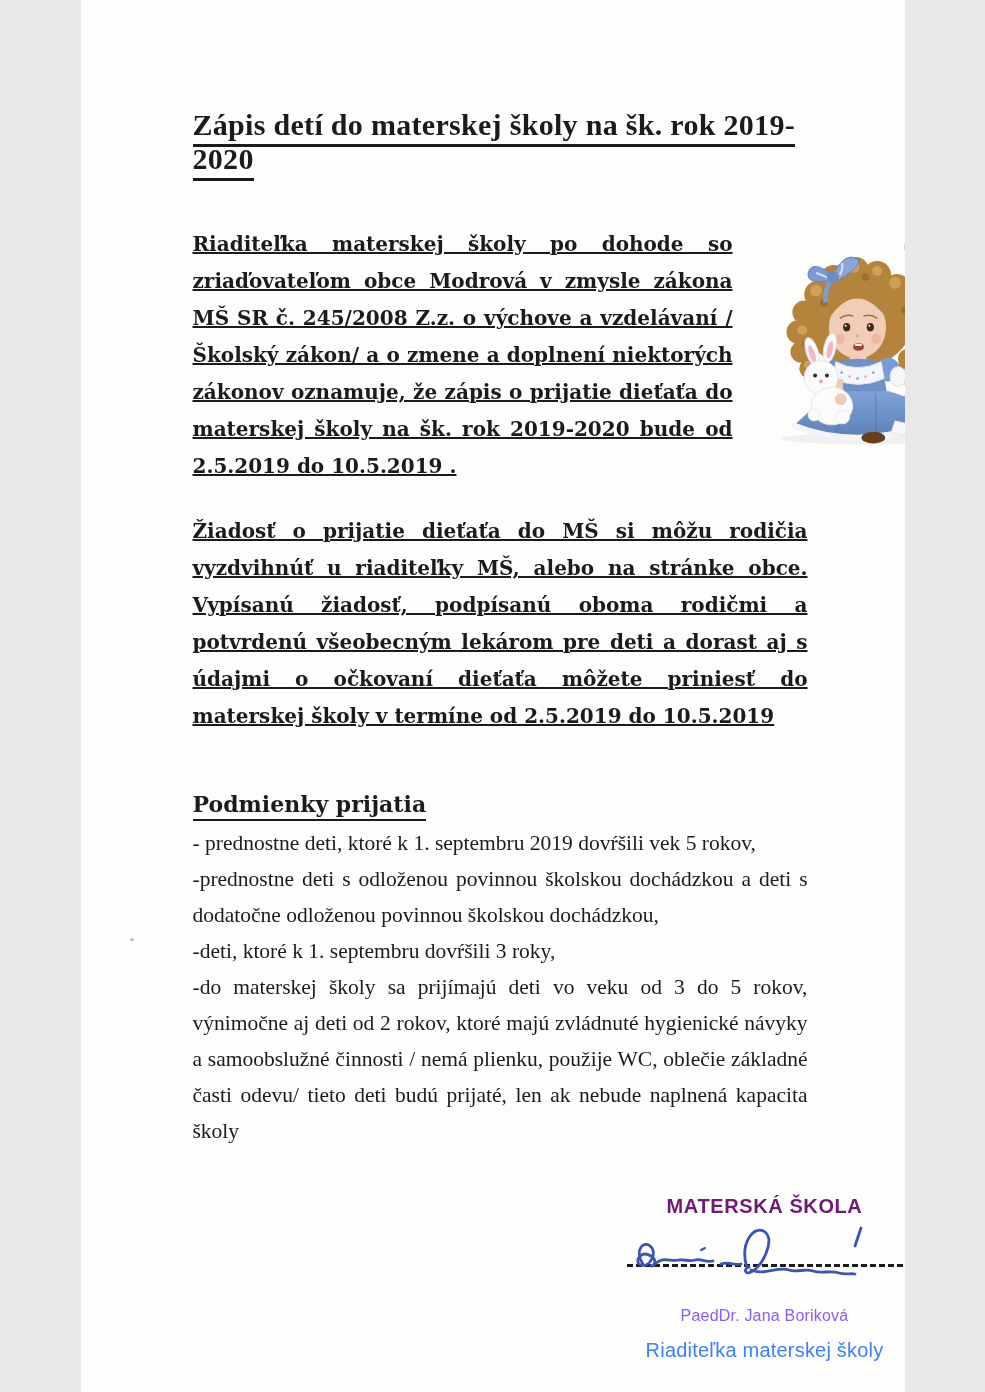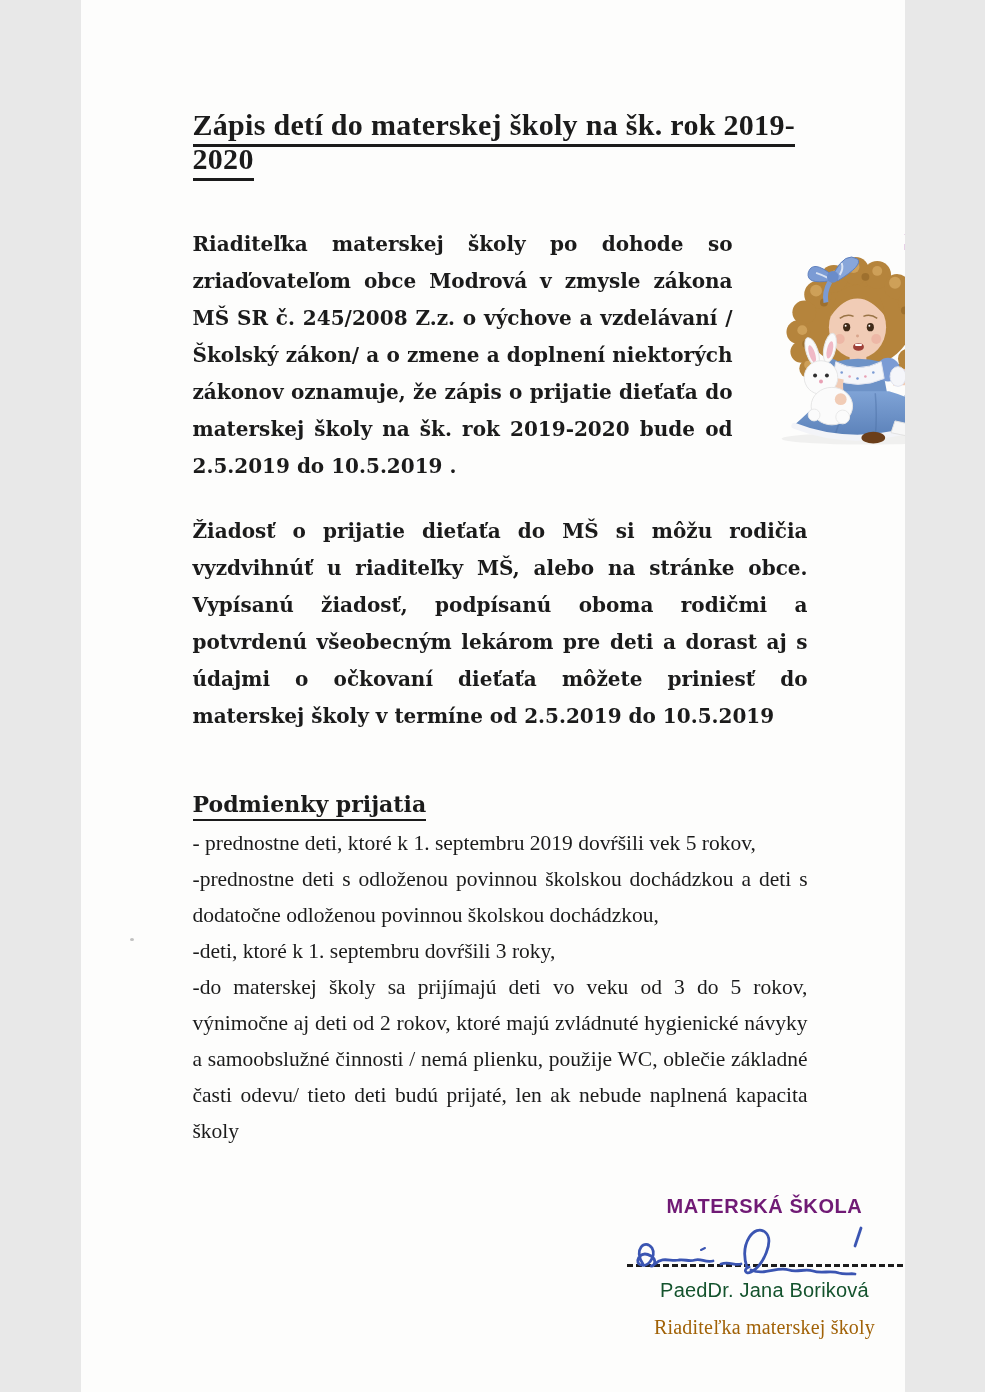--- a/index.html
+++ b/index.html
@@ -28,20 +28,21 @@
   }
   
   .intro-row{display:flex;gap:14px;}
   .bold-par{
     margin:0;
     font-family:"DejaVu Serif","Liberation Serif",serif;
     font-weight:700;
     font-size:20px;
     line-height:37px;
     text-align:justify;
+    text-decoration:underline;
   }
   .intro-row .bold-par{width:540px;flex:0 0 auto;}
   .photo{
     position:relative;
     width:222px;height:215px;
     margin-top:6px;
     flex:0 0 auto;
   }
   .watermark{
     position:absolute;top:0px;right:58px;
@@ -82,28 +83,28 @@
   .stamp-2{font-size:19px;margin-top:3px;letter-spacing:.4px;}
   .stamp-3{font-size:18px;margin-top:2px;letter-spacing:.4px;}
   .sig-svg{display:block;margin:2px auto -14px auto;position:relative;z-index:2;}
   .dash-line{
     width:276px;height:0;
     margin:0 auto;
     border-top:3px dashed #1c1c1c;
     position:relative;z-index:1;
   }
   .name{
-    margin-top:12px;
+    margin-top:40px;
     font-family:"Liberation Sans",sans-serif;
-    font-size:20px;color:#14532d;letter-spacing:.2px;
+    font-size:16px;color:#8b5cf6;letter-spacing:.2px;
   }
   .role{
     margin-top:14px;
-    font-family:Liberation Serif, serif;
-    font-size:20px;color:#a16207;letter-spacing:.2px;
+    font-family:Liberation Sans, sans-serif;
+    font-size:20px;color:#3b82f6;letter-spacing:.2px;
   }
   .speck{
     position:absolute;left:49px;top:938px;
     width:4px;height:3px;border-radius:50%;
     background:#8f8f8f;opacity:.55;
   }
 </style>
 </head>
 <body>
 

